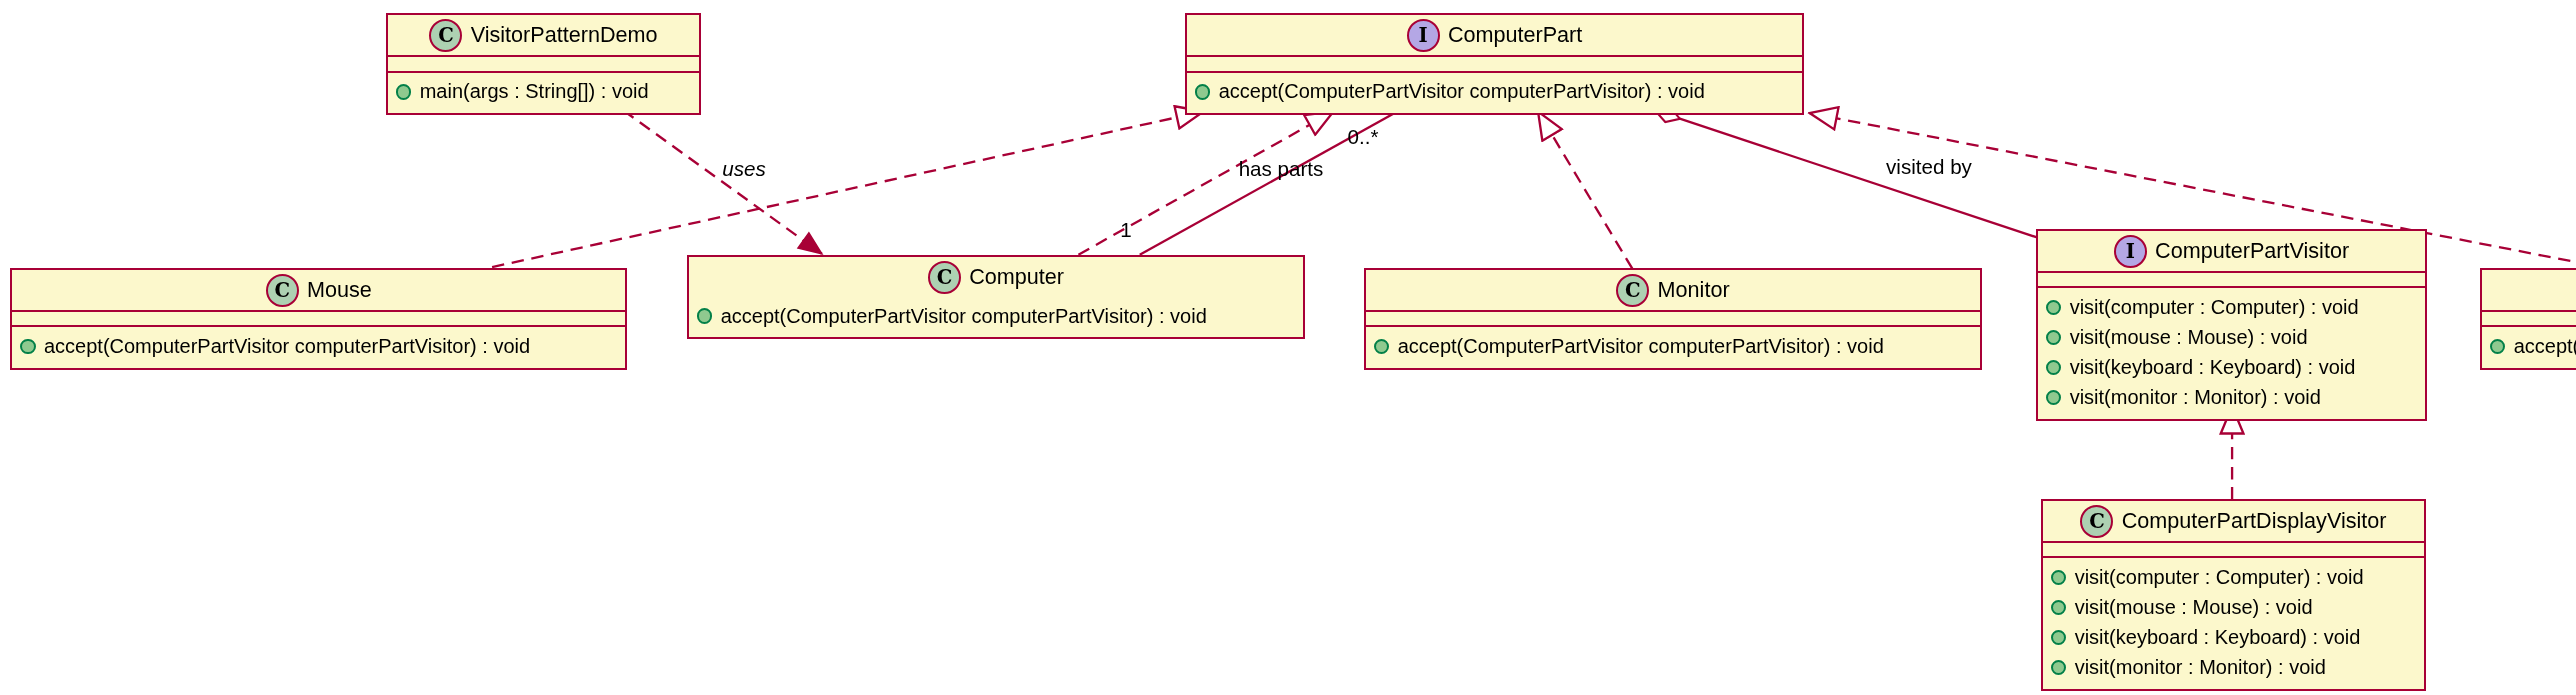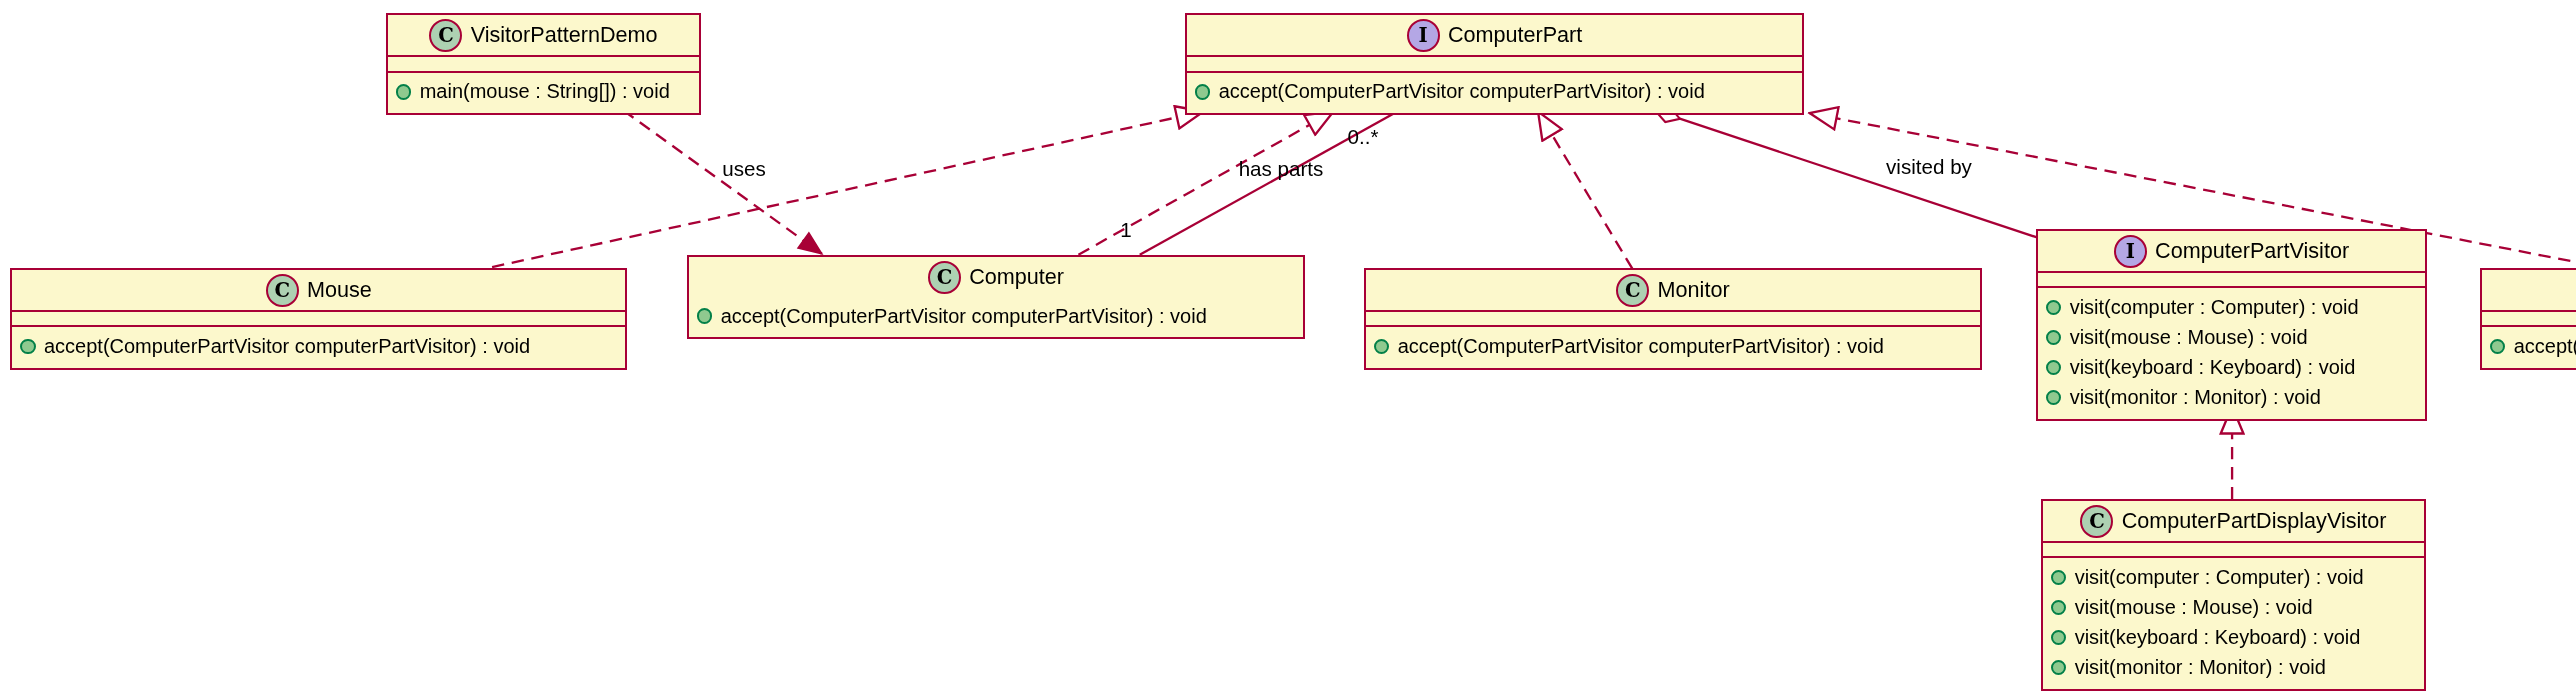--- a/index.html
+++ b/index.html
@@ -61,21 +61,21 @@
 
   <div class="uml-class" style="left:386px;top:13.4px;width:315px;">
     <div class="uml-title">
       <span class="badge badge-c">C</span>
       <span>VisitorPatternDemo</span>
     </div>
     <div class="uml-fields"></div>
     <div class="uml-methods">
       <div class="member">
         <span class="dot"></span>
-        <span>main(mouse : String[]) : void</span>
+        <span>main(args : String[]) : void</span>
       </div>
     </div>
   </div>
 
   <div class="uml-class" style="left:1185px;top:13.4px;width:619px;">
     <div class="uml-title">
       <span class="badge badge-i">I</span>
       <span>ComputerPart</span>
     </div>
     <div class="uml-fields"></div>
@@ -187,20 +187,20 @@
         <span class="dot"></span>
         <span>visit(keyboard : Keyboard) : void</span>
       </div>
       <div class="member">
         <span class="dot"></span>
         <span>visit(monitor : Monitor) : void</span>
       </div>
     </div>
   </div>
 
-  <div class="edge-label" style="left:744px;top:169px;">uses</div>
+  <div class="edge-label" style="left:744px;top:169px;font-style:italic;">uses</div>
   <div class="edge-label" style="left:1126px;top:230px;">1</div>
   <div class="edge-label" style="left:1363px;top:137px;">0..*</div>
   <div class="edge-label" style="left:1281px;top:169px;">has parts</div>
   <div class="edge-label" style="left:1906px;top:167px;margin-left:23px;">visited by</div>
 
 </div>
 
 
 </body></html>

